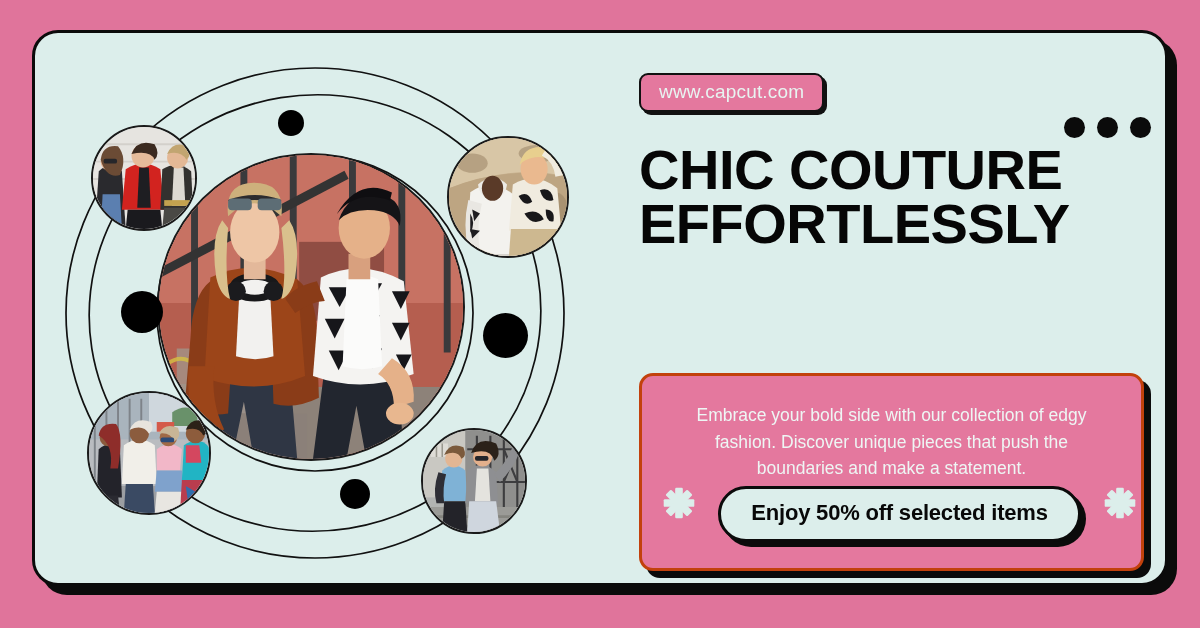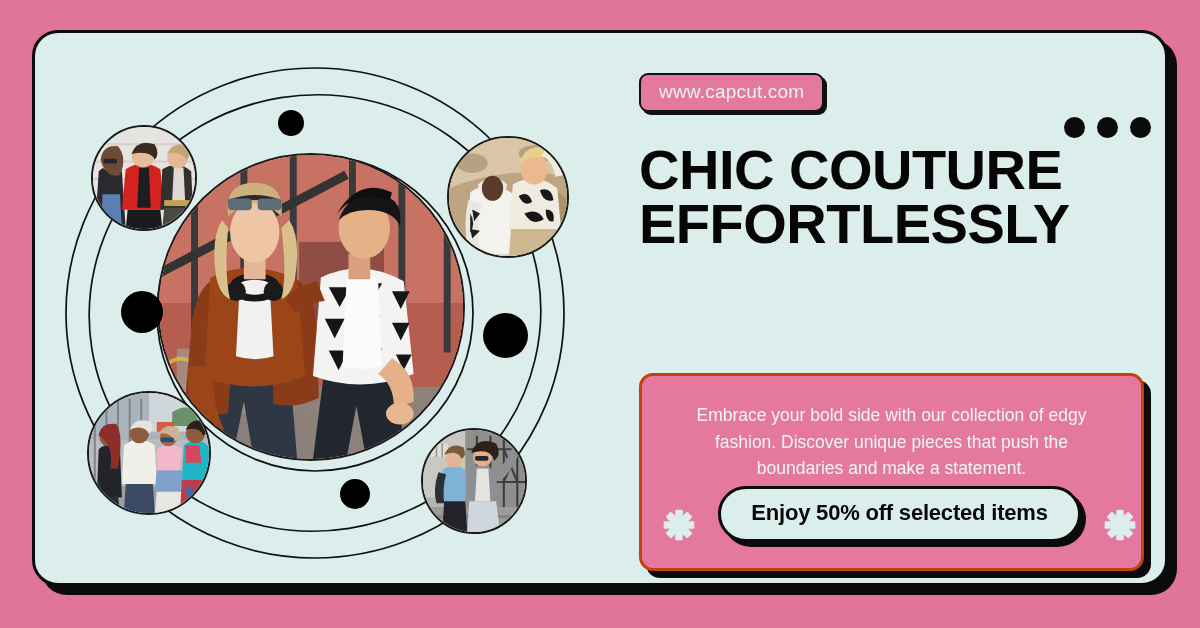--- a/index.html
+++ b/index.html
@@ -134,21 +134,21 @@
     color: #eef6f4;
     font-size: 17.5px;
     line-height: 1.52;
   }
 
   #cta-row {
     position: absolute;
     left: 16px; right: 0;
     bottom: 26px;
     display: flex;
-    align-items: flex-end;
+    align-items: flex-start;
     justify-content: center;
     gap: 22px;
   }
 
   .aster { width: 34px; height: 34px; flex: 0 0 auto; }
 
   #cta-button {
     background: #dceeeb;
     border: 3px solid #0b0b0b;
     border-radius: 40px;

